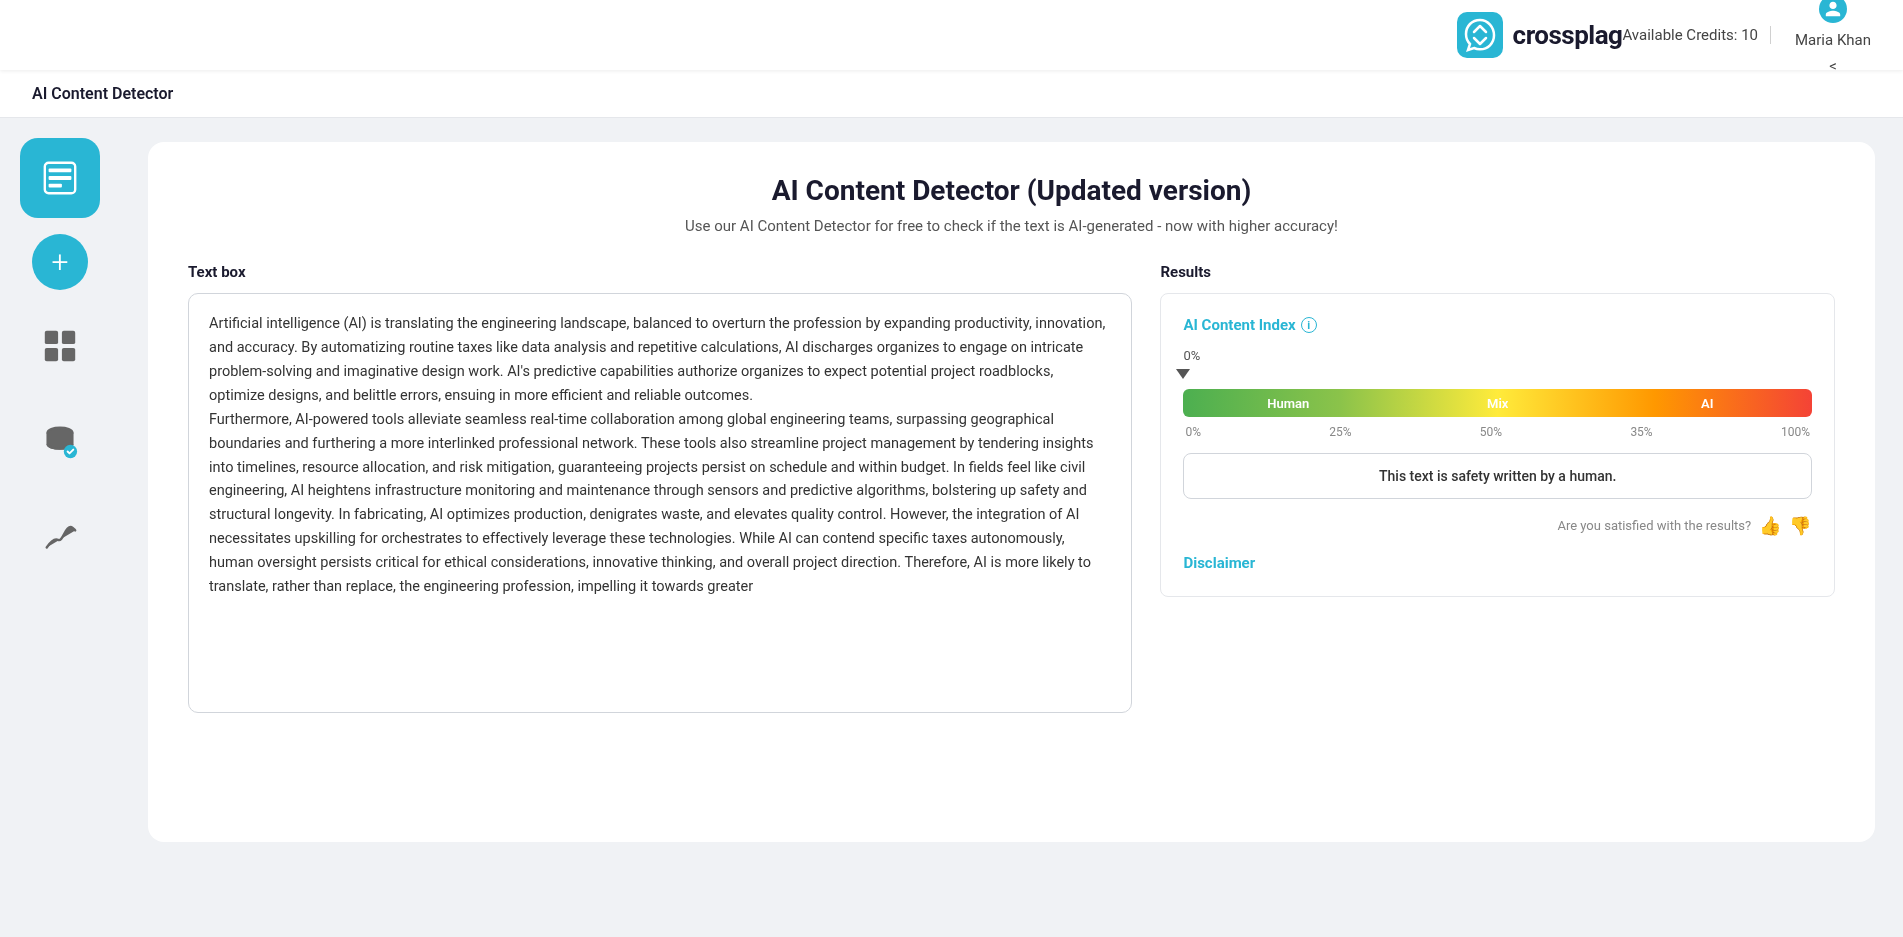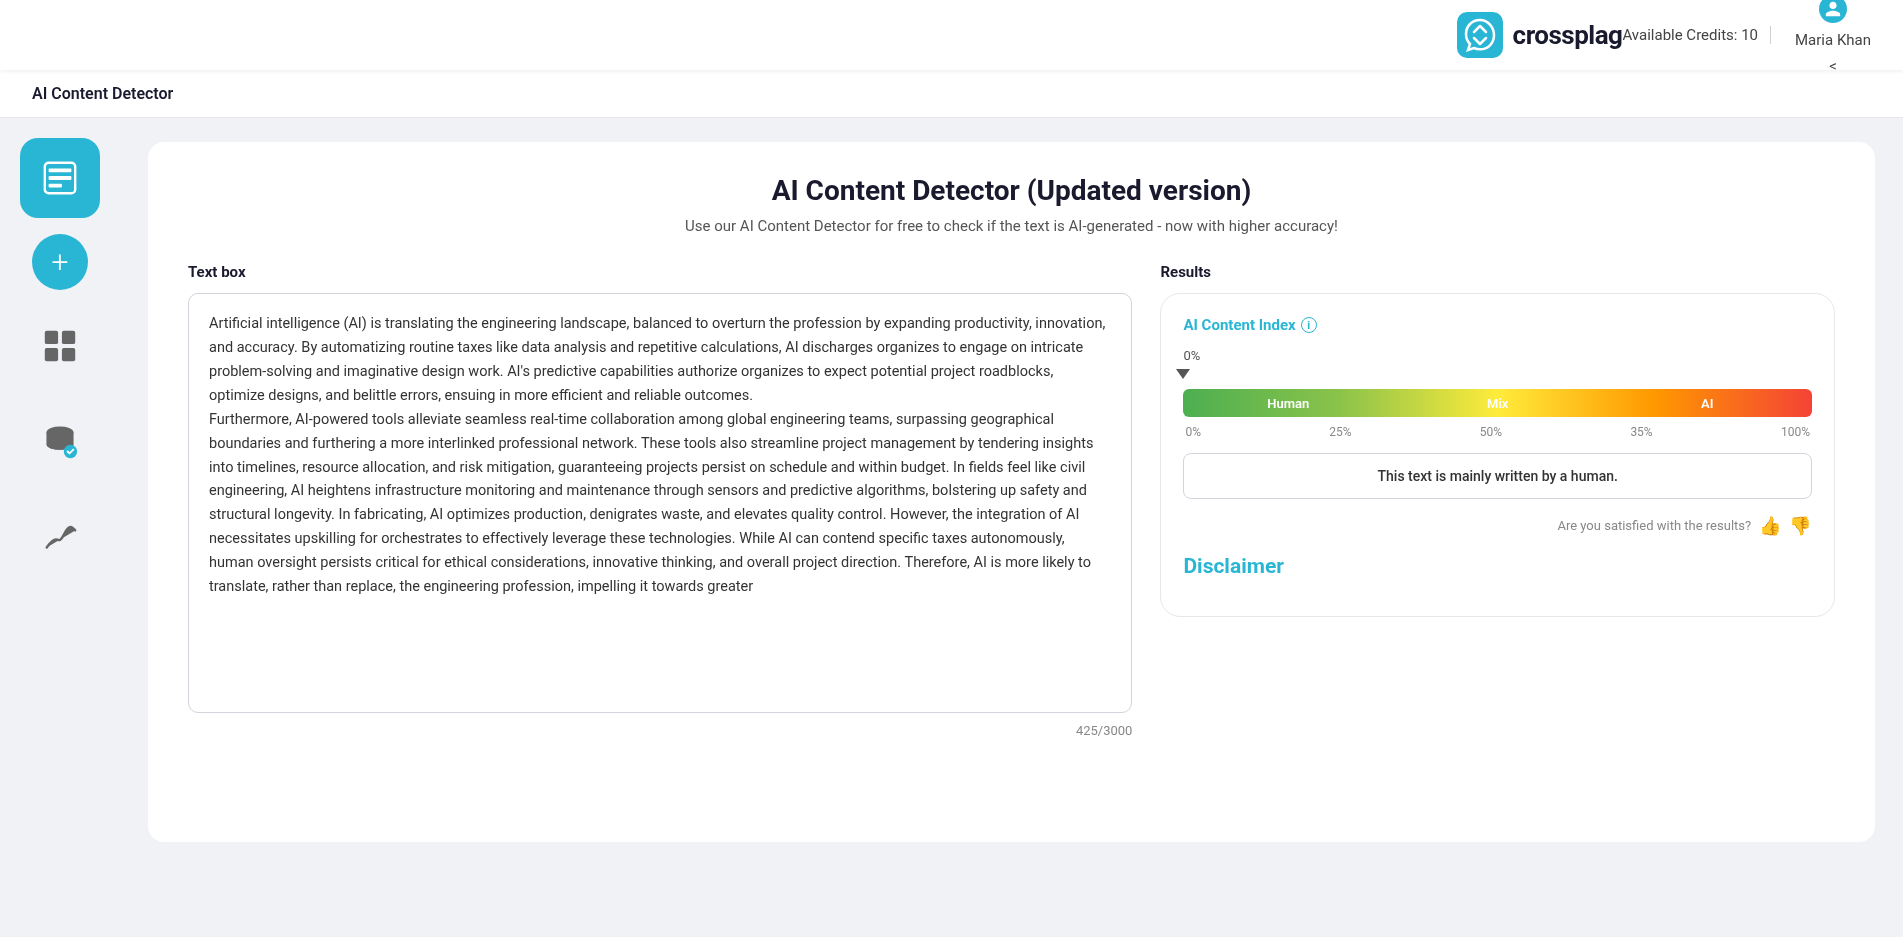--- a/index.html
+++ b/index.html
@@ -200,22 +200,22 @@
       text-align: right;
       font-size: 13px;
       color: #888;
       margin-top: 6px;
     }
 
     
     .results-card {
       background: #fff;
       border: 1px solid #e5e7eb;
-      border-radius: 20px;
-      padding: 22px 22px 30px 22px;
+      border-radius: 8px;
+      padding: 22px 22px 16px 22px;
     }
     .ai-content-index-title {
       font-size: 15px;
       font-weight: 700;
       color: #29b6d4;
       display: flex;
       align-items: center;
       gap: 5px;
       margin-bottom: 14px;
     }
@@ -305,21 +305,21 @@
     }
     .thumb-icon {
       font-size: 18px;
       cursor: pointer;
     }
     .thumb-up { color: #29b6d4; }
     .thumb-down { color: #f44336; }
 
     
     .disclaimer-title {
-      font-size: 21px;
+      font-size: 15px;
       font-weight: 700;
       color: #29b6d4;
       margin-bottom: 8px;
     }
   </style>
 </head>
 <body>
 
 <header class="header">
   <div class="logo-area">
@@ -394,21 +394,20 @@
     <div class="tool-card">
       <h1 class="tool-title">AI Content Detector (Updated version)</h1>
       <p class="tool-subtitle">Use our AI Content Detector for free to check if the text is AI-generated - now with higher accuracy!</p>
 
       <div class="two-col">
 
         <div class="left-col">
           <div class="col-label">Text box</div>
           <textarea class="text-input-area" style="">Artificial intelligence (AI) is translating the engineering landscape, balanced to overturn the profession by expanding productivity, innovation, and accuracy. By automatizing routine taxes like data analysis and repetitive calculations, AI discharges organizes to engage on intricate problem-solving and imaginative design work. AI's predictive capabilities authorize organizes to expect potential project roadblocks, optimize designs, and belittle errors, ensuing in more efficient and reliable outcomes.
 Furthermore, AI-powered tools alleviate seamless real-time collaboration among global engineering teams, surpassing geographical boundaries and furthering a more interlinked professional network. These tools also streamline project management by tendering insights into timelines, resource allocation, and risk mitigation, guaranteeing projects persist on schedule and within budget. In fields feel like civil engineering, AI heightens infrastructure monitoring and maintenance through sensors and predictive algorithms, bolstering up safety and structural longevity. In fabricating, AI optimizes production, denigrates waste, and elevates quality control. However, the integration of AI necessitates upskilling for orchestrates to effectively leverage these technologies. While AI can contend specific taxes autonomously, human oversight persists critical for ethical considerations, innovative thinking, and overall project direction. Therefore, AI is more likely to translate, rather than replace, the engineering profession, impelling it towards greater</textarea>
-          <div class="char-count">425/3000</div>
         </div>
 
         <div class="right-col">
           <div class="col-label">Results</div>
           <div class="results-card">
 
             <div class="ai-content-index-title">
               <span>AI Content Index</span>
               <span class="info-icon">i</span>
             </div>
@@ -428,21 +427,21 @@
             </div>
 
             <div class="bar-tick-labels">
               <span>0%</span>
               <span>25%</span>
               <span>50%</span>
               <span>35%</span>
               <span>100%</span>
             </div>
 
-            <div class="result-box">This text is mainly written by a human.</div>
+            <div class="result-box">This text is safety written by a human.</div>
 
             <div class="satisfaction-row">
               <span>Are you satisfied with the results?</span>
               <span class="thumb-icon thumb-up">👍</span>
               <span class="thumb-icon thumb-down">👎</span>
             </div>
 
             <div class="disclaimer-title">Disclaimer</div>
 
           </div>

